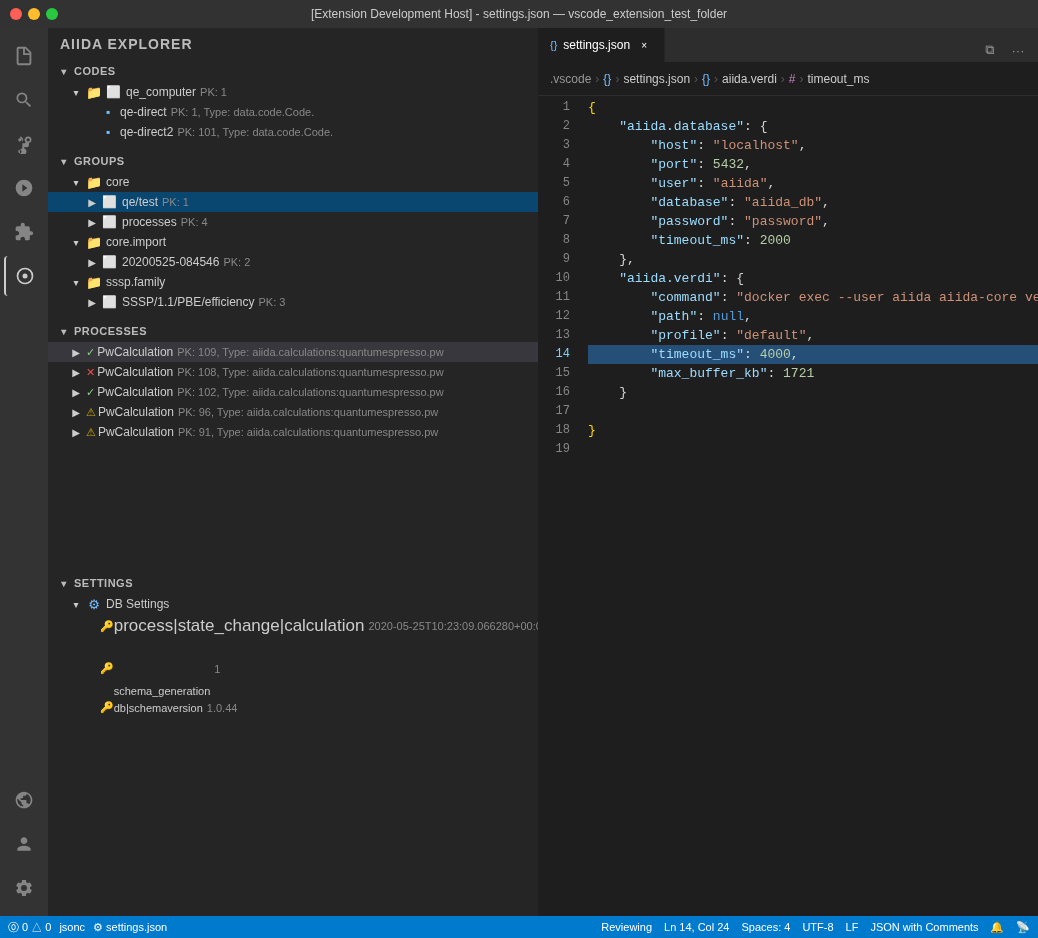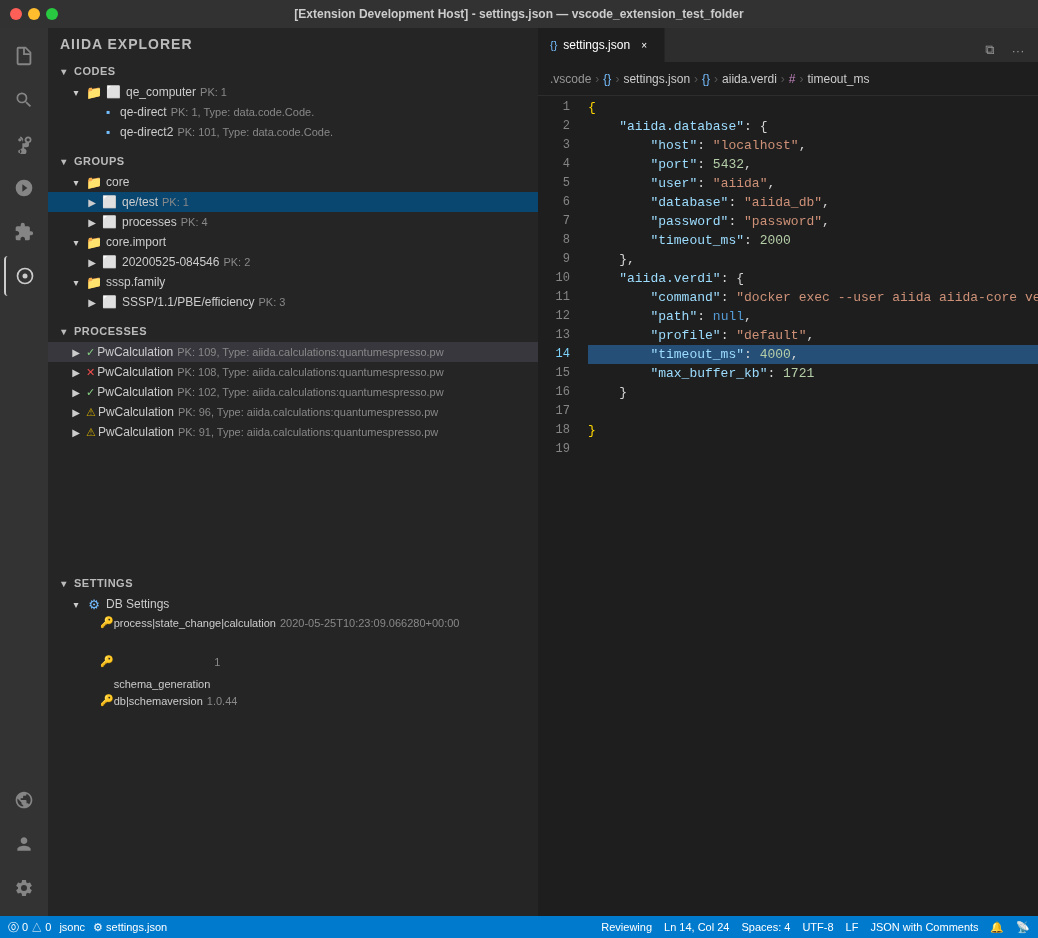--- a/index.html
+++ b/index.html
@@ -35,21 +35,20 @@
     .traffic-light {
       width: 12px; height: 12px;
       border-radius: 50%;
     }
     .tl-red { background: #ff5f57; }
     .tl-yellow { background: #ffbd2e; }
     .tl-green { background: #28c840; }
     .title-text {
       font-size: 12px;
       color: #cccccc;
-      font-weight: bold;
     }
 
     
     #main {
       display: flex;
       flex: 1;
       overflow: hidden;
     }
 
     
@@ -539,21 +538,21 @@
       </div>
 
       <div class="tree-item indent-1">
         <span class="chevron">▾</span>
         <span class="item-icon settings-icon">⚙</span>
         <span class="item-text">DB Settings</span>
       </div>
 
       <div class="tree-item indent-3">
         <span class="key-icon">🔑</span>
-        <span class="item-text" style="font-size:11px;">process|state_change|calculation</span>
+        <span class="item-text" style="font-size:17px;">process|state_change|calculation</span>
         <span class="item-meta">2020-05-25T10:23:09.066280+00:00</span>
       </div>
 
       <div class="tree-item indent-3">
         <span class="key-icon">🔑</span>
         <span class="item-text" style="font-size:11px;margin-top:45px;">schema_generation</span>
         <span class="item-meta">1</span>
       </div>
 
       <div class="tree-item indent-3">

